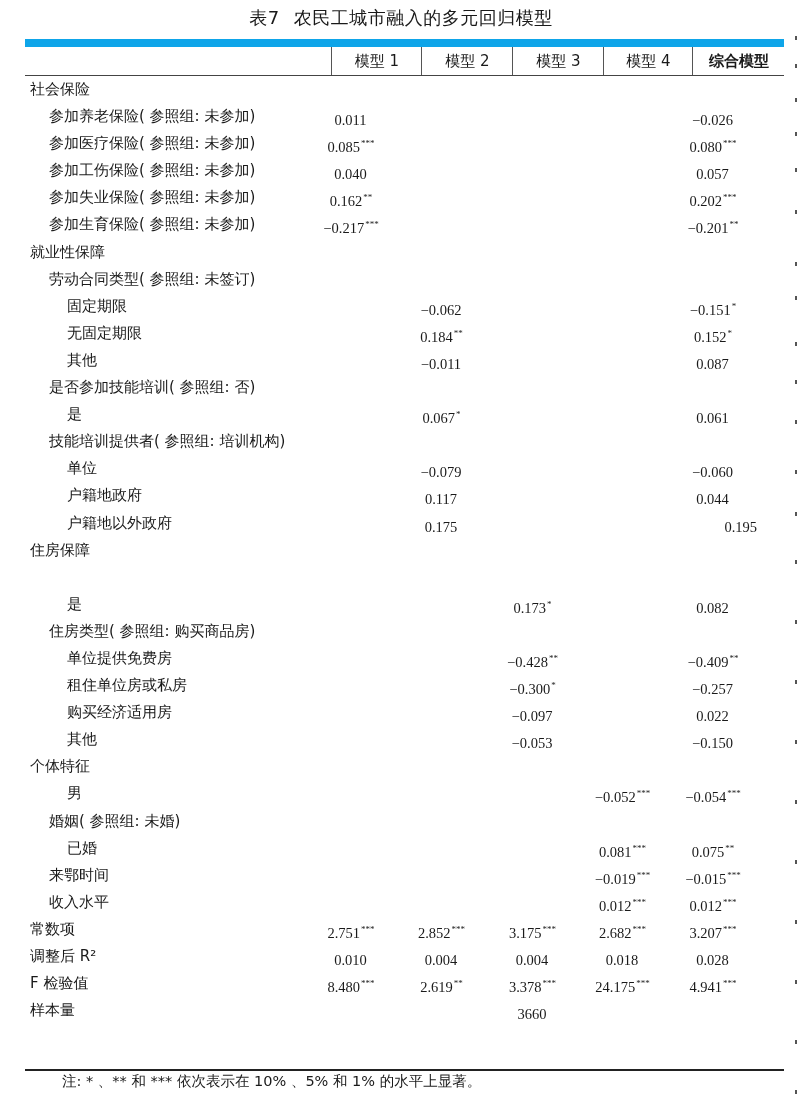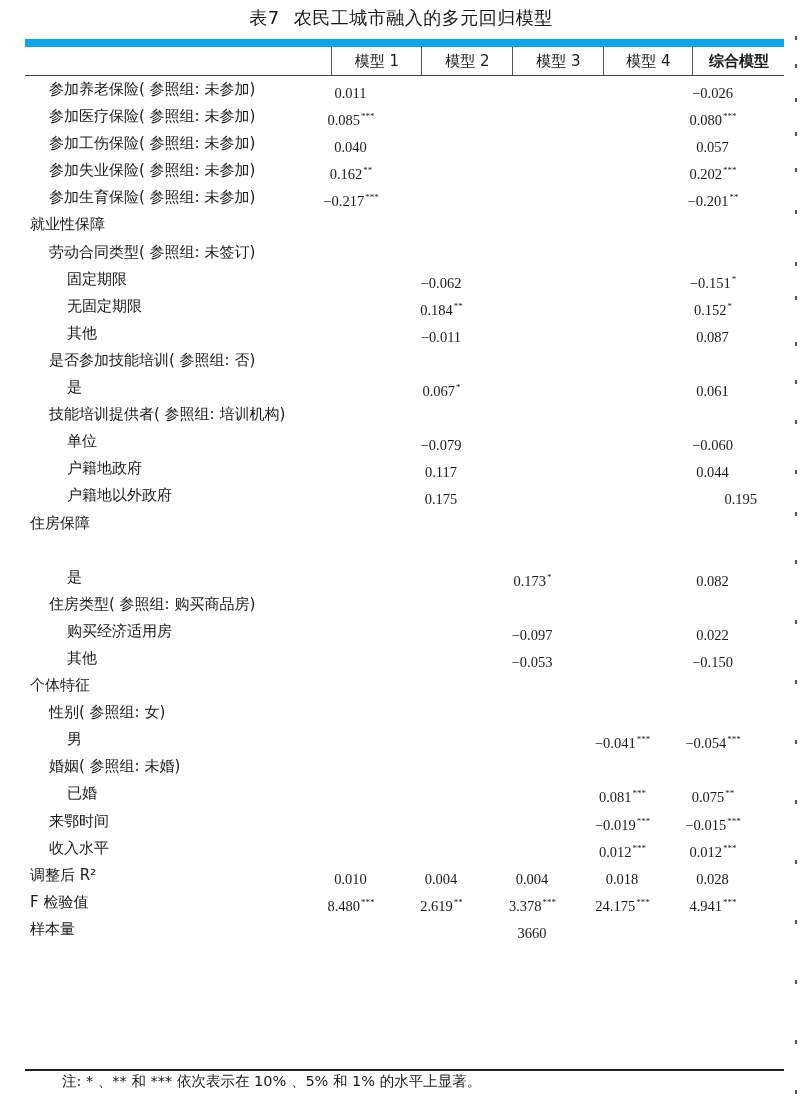--- a/index.html
+++ b/index.html
@@ -36,20 +36,28 @@
 <div class="tbl">
   <div class="hdr">
     <div class="hc" style="left:306px;width:90px;">模型 1</div>
     <div class="hc" style="left:396px;width:91px;">模型 2</div>
     <div class="hc" style="left:487px;width:91px;">模型 3</div>
     <div class="hc" style="left:578px;width:89px;">模型 4</div>
     <div class="hc" style="left:667px;width:92px;font-weight:bold;">综合模型</div>
   </div>
   <div class="rows" id="rows">
       <div class="row">
+        <div class="lab lvl0">社会保险</div>
+        <div class="cell" style="left: 281px; width: 90px;"><span></span><sup></sup></div>
+        <div class="cell" style="left: 371.5px; width: 90px;"><span></span><sup></sup></div>
+        <div class="cell" style="left: 462.5px; width: 90px;"><span></span><sup></sup></div>
+        <div class="cell" style="left: 552.5px; width: 90px;"><span></span><sup></sup></div>
+        <div class="cell" style="left: 643px; width: 90px;"><span></span><sup></sup></div>
+      </div>
+      <div class="row">
         <div class="lab lvl1">参加养老保险( 参照组: 未参加)</div>
         <div class="cell" style="left: 281px; width: 90px;"><span>0.011</span><sup></sup></div>
         <div class="cell" style="left: 371.5px; width: 90px;"><span></span><sup></sup></div>
         <div class="cell" style="left: 462.5px; width: 90px;"><span></span><sup></sup></div>
         <div class="cell" style="left: 552.5px; width: 90px;"><span></span><sup></sup></div>
         <div class="cell" style="left: 643px; width: 90px;"><span>−0.026</span><sup></sup></div>
       </div>
       <div class="row">
         <div class="lab lvl1">参加医疗保险( 参照组: 未参加)</div>
         <div class="cell" style="left: 281px; width: 90px;"><span>0.085</span><sup>***</sup></div>
@@ -195,20 +203,36 @@
       </div>
       <div class="row">
         <div class="lab lvl1">住房类型( 参照组: 购买商品房)</div>
         <div class="cell" style="left: 281px; width: 90px;"><span></span><sup></sup></div>
         <div class="cell" style="left: 371.5px; width: 90px;"><span></span><sup></sup></div>
         <div class="cell" style="left: 462.5px; width: 90px;"><span></span><sup></sup></div>
         <div class="cell" style="left: 552.5px; width: 90px;"><span></span><sup></sup></div>
         <div class="cell" style="left: 643px; width: 90px;"><span></span><sup></sup></div>
       </div>
       <div class="row">
+        <div class="lab lvl2">单位提供免费房</div>
+        <div class="cell" style="left: 281px; width: 90px;"><span></span><sup></sup></div>
+        <div class="cell" style="left: 371.5px; width: 90px;"><span></span><sup></sup></div>
+        <div class="cell" style="left: 462.5px; width: 90px;"><span>−0.428</span><sup>**</sup></div>
+        <div class="cell" style="left: 552.5px; width: 90px;"><span></span><sup></sup></div>
+        <div class="cell" style="left: 643px; width: 90px;"><span>−0.409</span><sup>**</sup></div>
+      </div>
+      <div class="row">
+        <div class="lab lvl2">租住单位房或私房</div>
+        <div class="cell" style="left: 281px; width: 90px;"><span></span><sup></sup></div>
+        <div class="cell" style="left: 371.5px; width: 90px;"><span></span><sup></sup></div>
+        <div class="cell" style="left: 462.5px; width: 90px;"><span>−0.300</span><sup>*</sup></div>
+        <div class="cell" style="left: 552.5px; width: 90px;"><span></span><sup></sup></div>
+        <div class="cell" style="left: 643px; width: 90px;"><span>−0.257</span><sup></sup></div>
+      </div>
+      <div class="row">
         <div class="lab lvl2">购买经济适用房</div>
         <div class="cell" style="left: 281px; width: 90px;"><span></span><sup></sup></div>
         <div class="cell" style="left: 371.5px; width: 90px;"><span></span><sup></sup></div>
         <div class="cell" style="left: 462.5px; width: 90px;"><span>−0.097</span><sup></sup></div>
         <div class="cell" style="left: 552.5px; width: 90px;"><span></span><sup></sup></div>
         <div class="cell" style="left: 643px; width: 90px;"><span>0.022</span><sup></sup></div>
       </div>
       <div class="row">
         <div class="lab lvl2">其他</div>
         <div class="cell" style="left: 281px; width: 90px;"><span></span><sup></sup></div>
@@ -219,33 +243,25 @@
       </div>
       <div class="row">
         <div class="lab lvl0">个体特征</div>
         <div class="cell" style="left: 281px; width: 90px;"><span></span><sup></sup></div>
         <div class="cell" style="left: 371.5px; width: 90px;"><span></span><sup></sup></div>
         <div class="cell" style="left: 462.5px; width: 90px;"><span></span><sup></sup></div>
         <div class="cell" style="left: 552.5px; width: 90px;"><span></span><sup></sup></div>
         <div class="cell" style="left: 643px; width: 90px;"><span></span><sup></sup></div>
       </div>
       <div class="row">
-        <div class="lab lvl1">性别( 参照组: 女)</div>
-        <div class="cell" style="left: 281px; width: 90px;"><span></span><sup></sup></div>
-        <div class="cell" style="left: 371.5px; width: 90px;"><span></span><sup></sup></div>
-        <div class="cell" style="left: 462.5px; width: 90px;"><span></span><sup></sup></div>
-        <div class="cell" style="left: 552.5px; width: 90px;"><span></span><sup></sup></div>
-        <div class="cell" style="left: 643px; width: 90px;"><span></span><sup></sup></div>
-      </div>
-      <div class="row">
         <div class="lab lvl2">男</div>
         <div class="cell" style="left: 281px; width: 90px;"><span></span><sup></sup></div>
         <div class="cell" style="left: 371.5px; width: 90px;"><span></span><sup></sup></div>
         <div class="cell" style="left: 462.5px; width: 90px;"><span></span><sup></sup></div>
-        <div class="cell" style="left: 552.5px; width: 90px;"><span>−0.041</span><sup>***</sup></div>
+        <div class="cell" style="left: 552.5px; width: 90px;"><span>−0.052</span><sup>***</sup></div>
         <div class="cell" style="left: 643px; width: 90px;"><span>−0.054</span><sup>***</sup></div>
       </div>
       <div class="row">
         <div class="lab lvl1">婚姻( 参照组: 未婚)</div>
         <div class="cell" style="left: 281px; width: 90px;"><span></span><sup></sup></div>
         <div class="cell" style="left: 371.5px; width: 90px;"><span></span><sup></sup></div>
         <div class="cell" style="left: 462.5px; width: 90px;"><span></span><sup></sup></div>
         <div class="cell" style="left: 552.5px; width: 90px;"><span></span><sup></sup></div>
         <div class="cell" style="left: 643px; width: 90px;"><span></span><sup></sup></div>
       </div>
@@ -265,20 +281,28 @@
         <div class="cell" style="left: 552.5px; width: 90px;"><span>−0.019</span><sup>***</sup></div>
         <div class="cell" style="left: 643px; width: 90px;"><span>−0.015</span><sup>***</sup></div>
       </div>
       <div class="row">
         <div class="lab lvl1">收入水平</div>
         <div class="cell" style="left: 281px; width: 90px;"><span></span><sup></sup></div>
         <div class="cell" style="left: 371.5px; width: 90px;"><span></span><sup></sup></div>
         <div class="cell" style="left: 462.5px; width: 90px;"><span></span><sup></sup></div>
         <div class="cell" style="left: 552.5px; width: 90px;"><span>0.012</span><sup>***</sup></div>
         <div class="cell" style="left: 643px; width: 90px;"><span>0.012</span><sup>***</sup></div>
+      </div>
+      <div class="row">
+        <div class="lab lvl0">常数项</div>
+        <div class="cell" style="left: 281px; width: 90px;"><span>2.751</span><sup>***</sup></div>
+        <div class="cell" style="left: 371.5px; width: 90px;"><span>2.852</span><sup>***</sup></div>
+        <div class="cell" style="left: 462.5px; width: 90px;"><span>3.175</span><sup>***</sup></div>
+        <div class="cell" style="left: 552.5px; width: 90px;"><span>2.682</span><sup>***</sup></div>
+        <div class="cell" style="left: 643px; width: 90px;"><span>3.207</span><sup>***</sup></div>
       </div>
       <div class="row">
         <div class="lab lvl0">调整后 R²</div>
         <div class="cell" style="left: 281px; width: 90px;"><span>0.010</span><sup></sup></div>
         <div class="cell" style="left: 371.5px; width: 90px;"><span>0.004</span><sup></sup></div>
         <div class="cell" style="left: 462.5px; width: 90px;"><span>0.004</span><sup></sup></div>
         <div class="cell" style="left: 552.5px; width: 90px;"><span>0.018</span><sup></sup></div>
         <div class="cell" style="left: 643px; width: 90px;"><span>0.028</span><sup></sup></div>
       </div>
       <div class="row">

